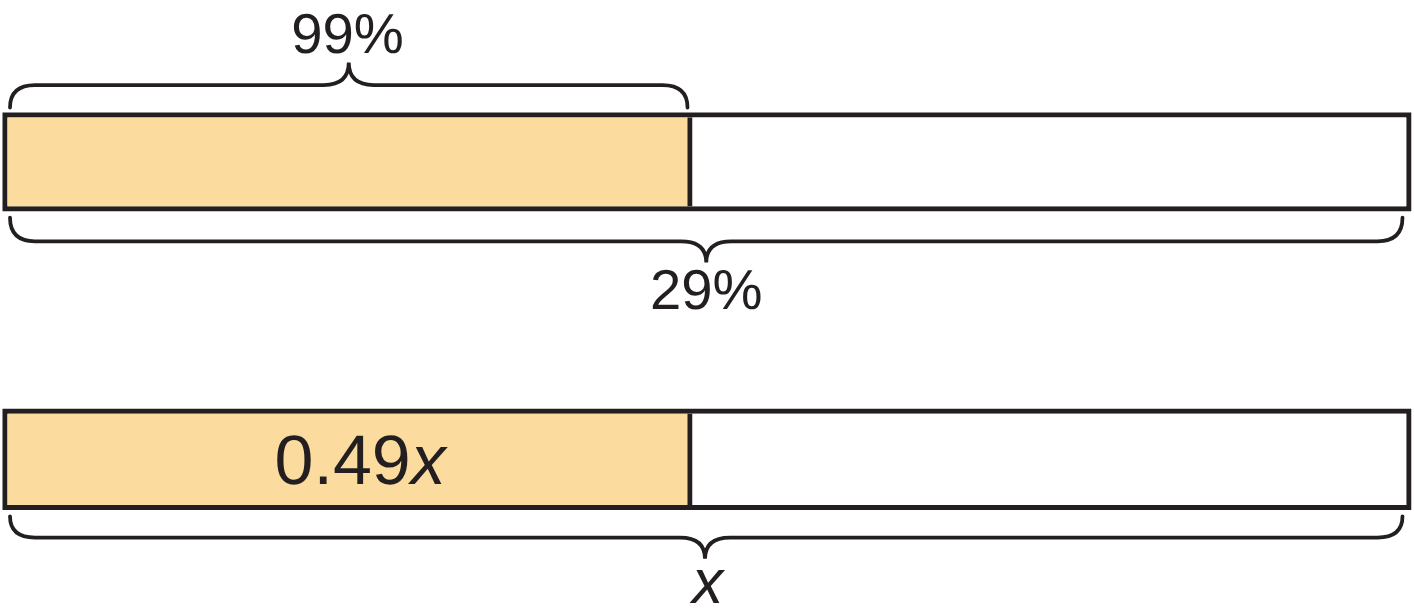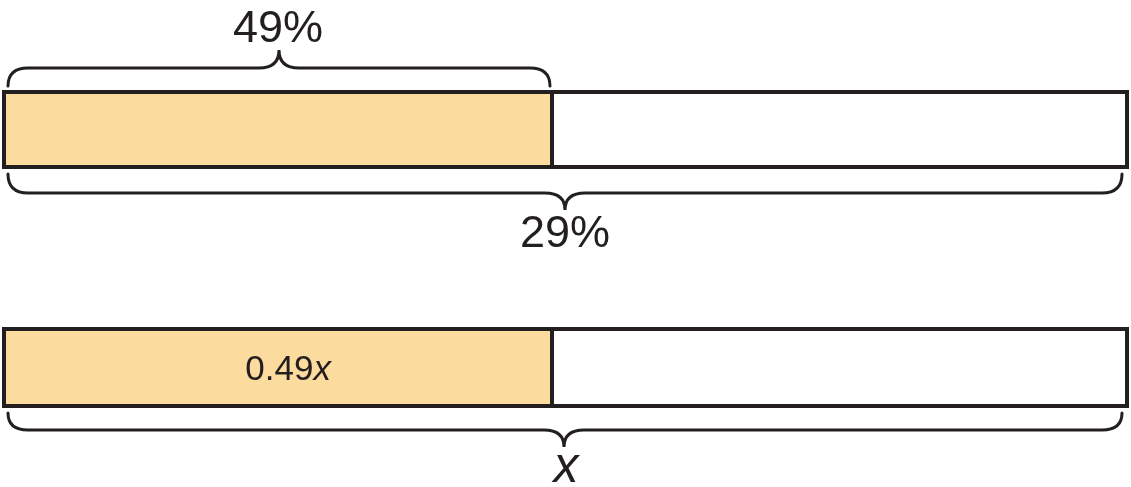--- a/index.html
+++ b/index.html
@@ -63,39 +63,39 @@
     line-height: 45px;
     letter-spacing: 0px;
     color: var(--ink, #231f20);
     white-space: nowrap;
   }
   #label-49   { left: 168px; top: 4px; }
   #label-100  { left: 455px; top: 209px; }
   #label-x    { left: 456px; top: 440px; font-size: 50px; line-height: 50px; }
   .italic-var { font-style: italic; }
   .amount-label {
-    font-size: 35px;
+    font-size: 56px;
     line-height: 45px;
     color: var(--ink, #231f20);
     white-space: nowrap;
     margin-left: 20px;
   }
 </style>
 </head>
 <body>
 
 <div id="canvas" style="--bg: #ffffff; --ink: #231f20; --shade: #fcdc9e;">
 
   <svg class="brace-svg" viewBox="0 0 1131 487" xmlns="http://www.w3.org/2000/svg">
     <path d="M 8 86 Q 8 68 28 68 L 259 68 Q 279 68 279 50 Q 279 68 299 68 L 530 68 Q 550 68 550 86"></path>
     <path d="M 8 174 Q 8 193 28 193 L 545 193 Q 565 193 565 210 Q 565 193 585 193 L 1102 193 Q 1122 193 1122 174"></path>
     <path d="M 8 413 Q 8 430 28 430 L 544 430 Q 564 430 564 447 Q 564 430 584 430 L 1102 430 Q 1122 430 1122 413"></path>
   </svg>
 
-  <div class="label" id="label-49">49%</div>
+  <div class="label" id="label-49">99%</div>
 
   <div class="tape-bar" id="percent-bar">
     <div class="segment-shaded" style="width: 49%;"></div>
     <div class="segment-rest"></div>
   </div>
 
   <div class="label" id="label-100">29%</div>
 
   <div class="tape-bar" id="amount-bar">
     <div class="segment-shaded" style="width: 49%;">

